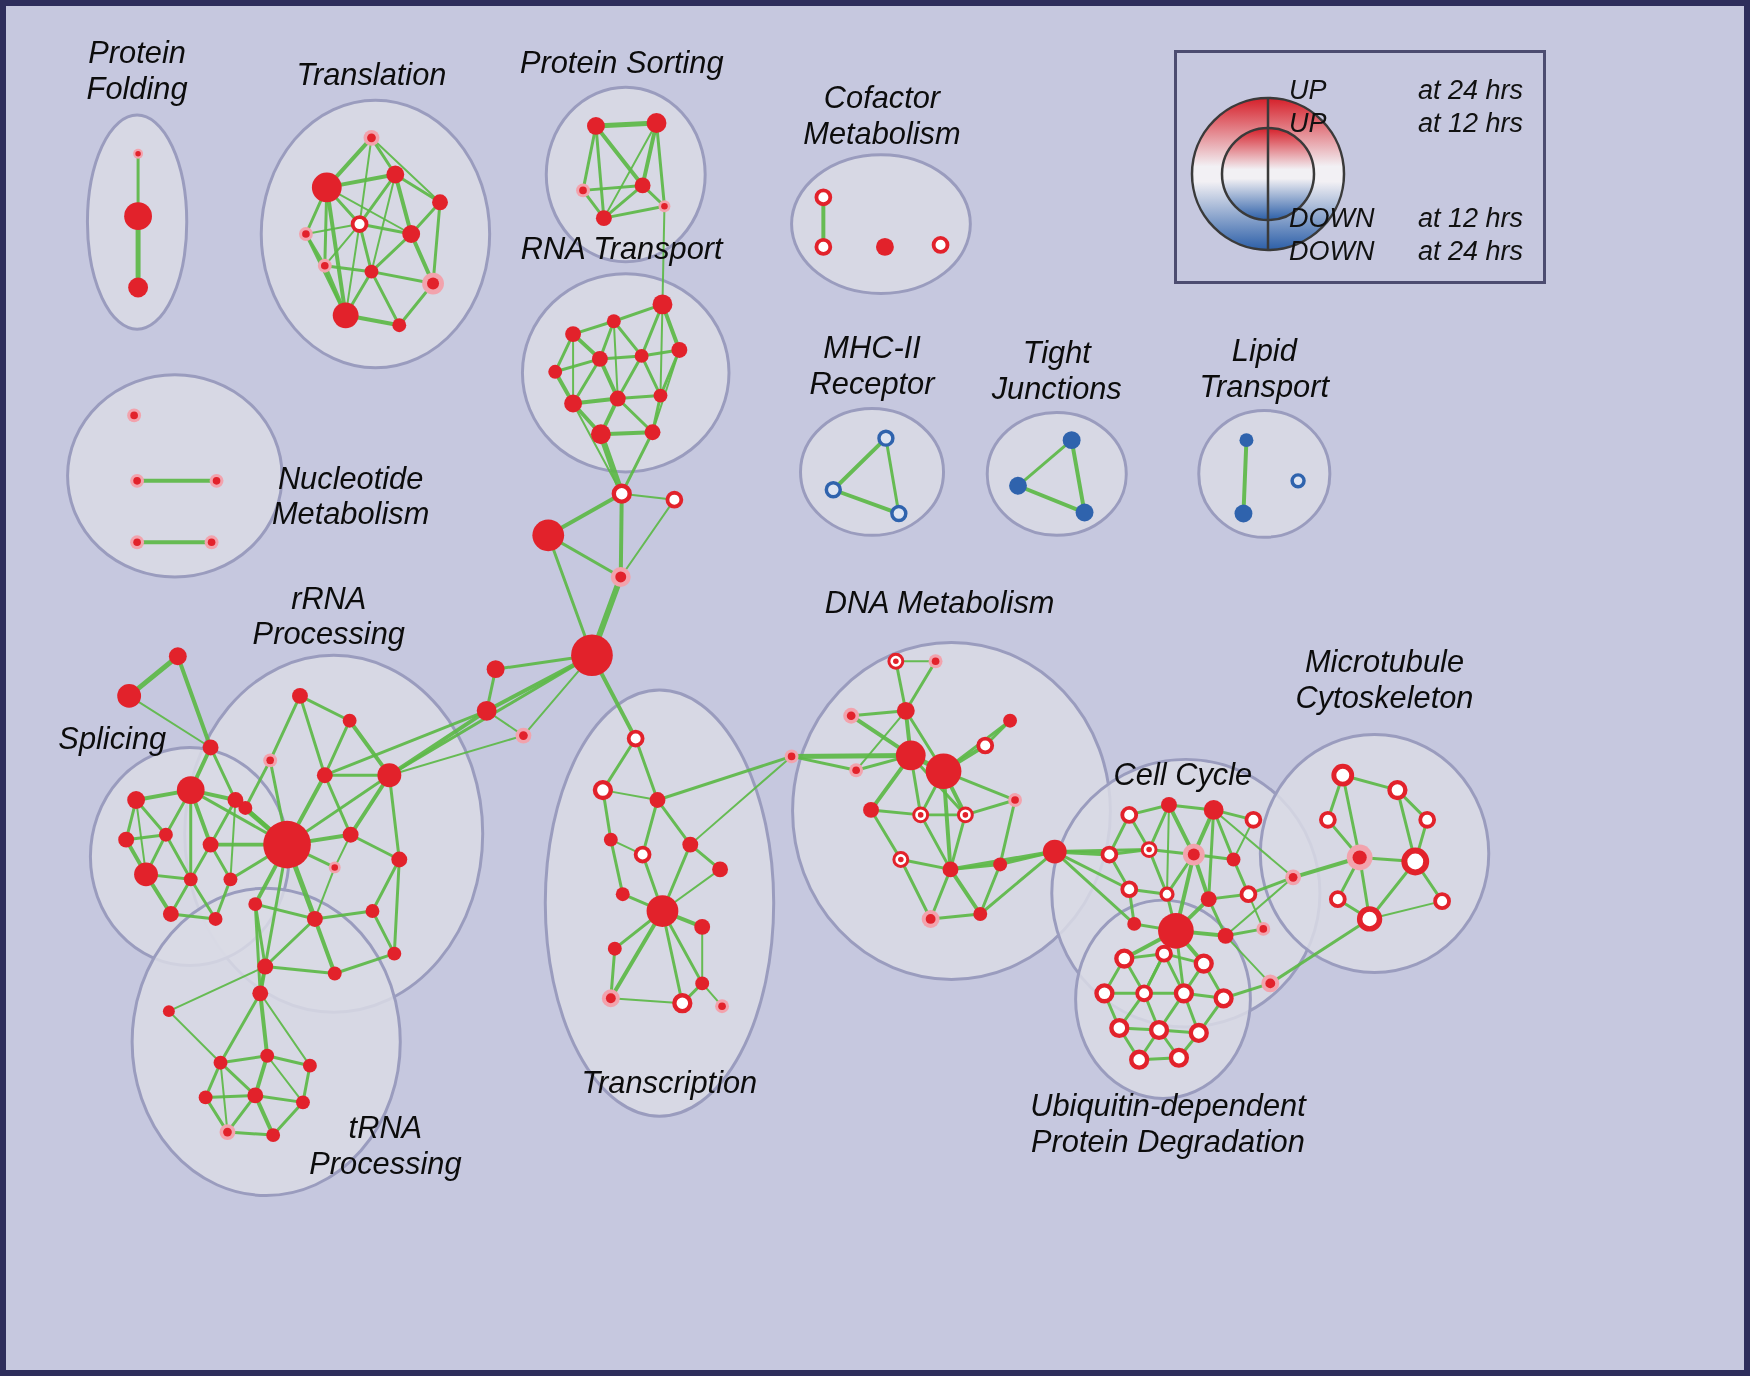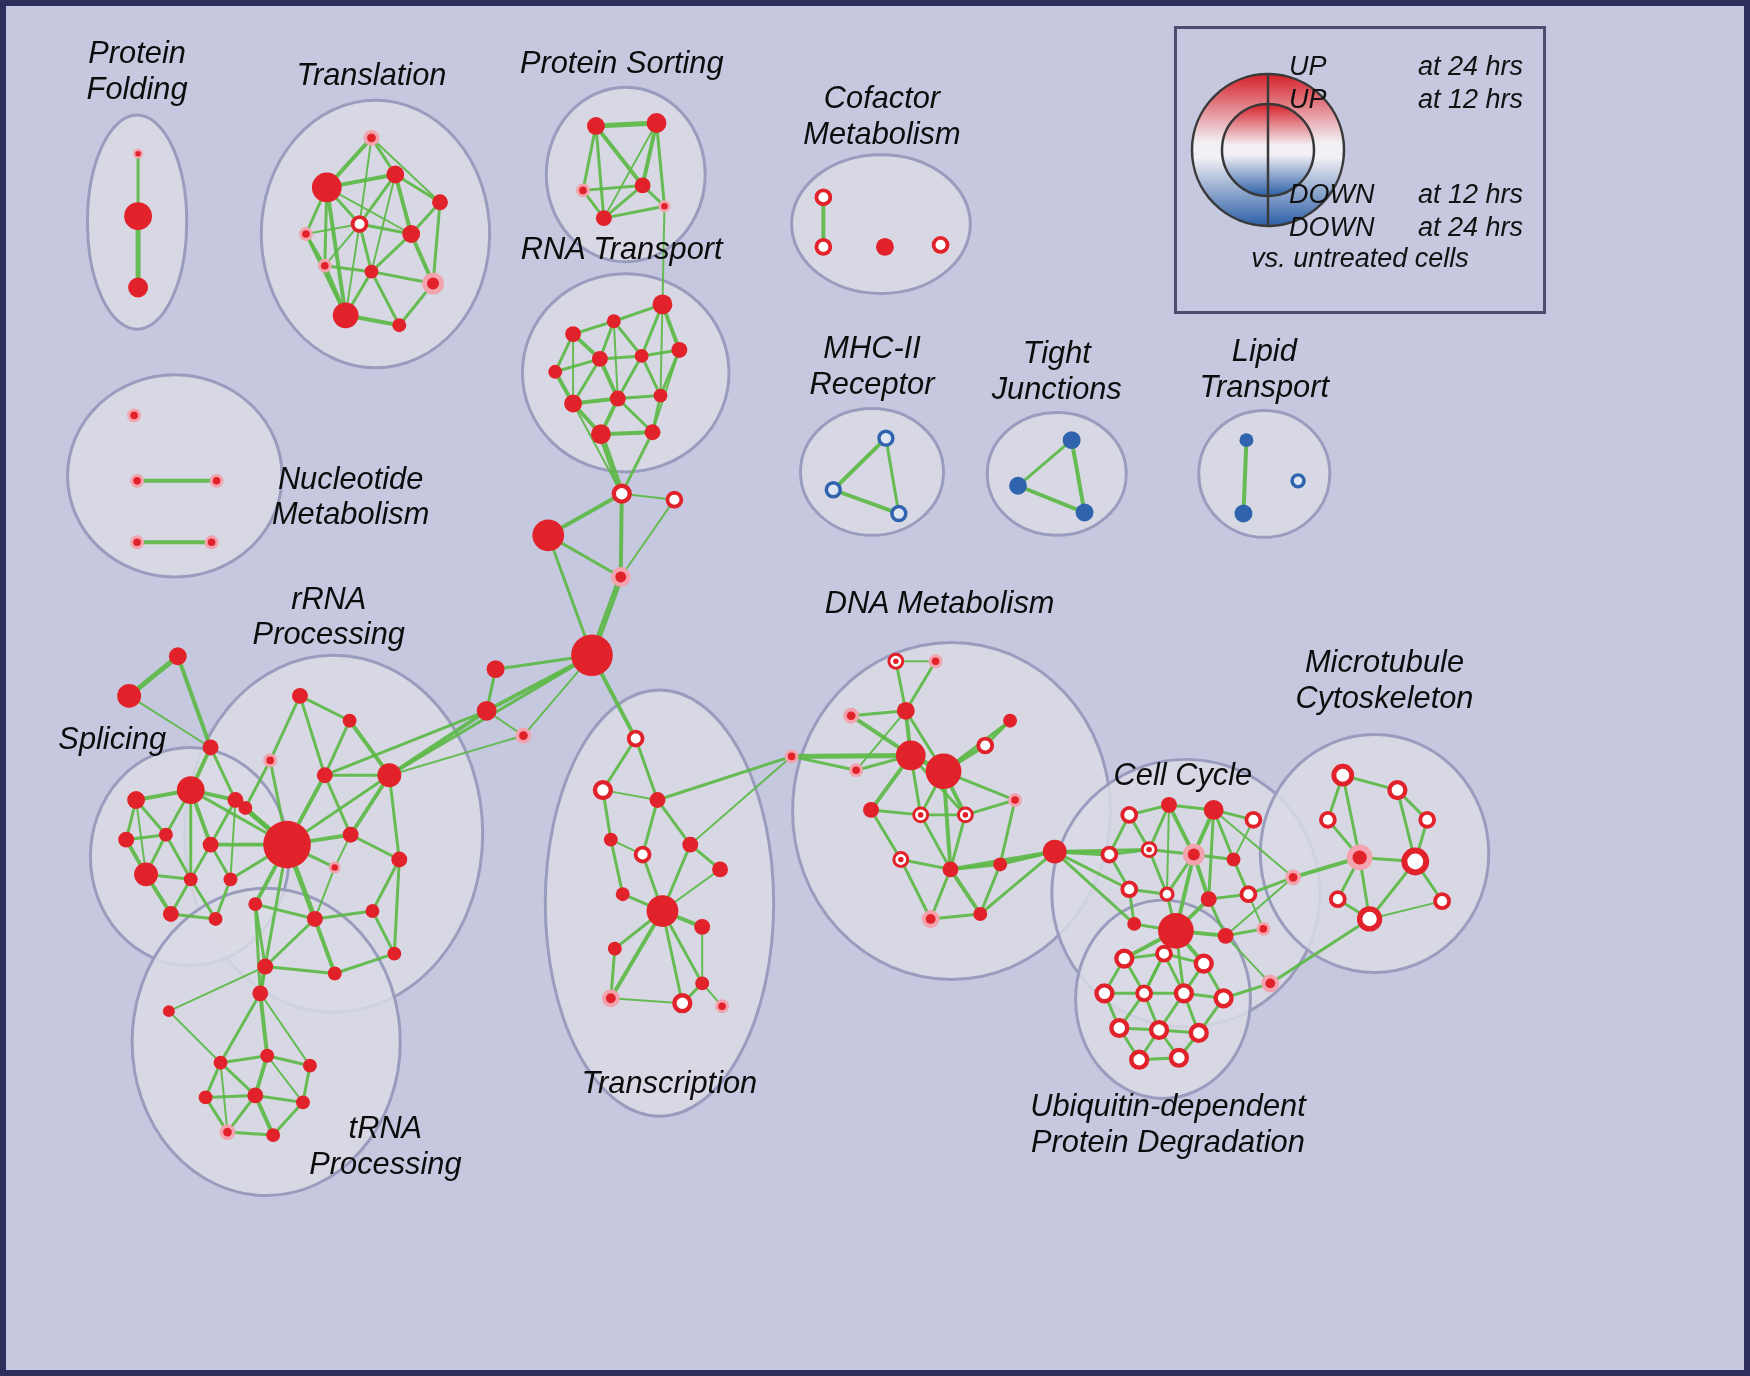--- a/index.html
+++ b/index.html
@@ -9,21 +9,21 @@
     border:6px solid var(--frame,#2e2e5c);
     overflow:hidden;
     font-family:"Liberation Sans",sans-serif;
     font-style:italic;
   }
   .net{position:absolute;left:0;top:0;width:100%;height:100%;}
   .cluster{fill:var(--cluster_fill,#d9dae5);fill-opacity:.85;stroke:var(--cluster_stroke,#9a9cbe);stroke-width:3;}
   .edge{stroke:var(--edge,#5cb847);stroke-opacity:.92;stroke-linecap:round;}
   .cluster-label{font-size:31px;fill:var(--label_color,#0c0c0c);}
   .legend{
-    position:absolute;left:1168px;top:20px;width:372px;height:288px;box-sizing:border-box;
+    position:absolute;left:1168px;top:44px;width:372px;height:234px;box-sizing:border-box;
     border:3px solid var(--legend_border,#4c4c70);
     padding-left:11px;
   }
   .dial{position:absolute;left:1px;top:33px;width:180px;height:180px;}
   .legend-row{position:absolute;left:112px;right:20px;display:flex;justify-content:space-between;
     font-size:27px;color:#111;white-space:nowrap;}
   .legend-row.r1{top:22px;}
   .legend-row.r2{top:55px;}
   .legend-row.r3{top:150px;}
   .legend-row.r4{top:183px;}
@@ -998,17 +998,16 @@
     <div class="legend-row r3">
       <span>DOWN</span>
       <span>at 12 hrs</span>
     </div>
     <div class="legend-row r4">
       <span>DOWN</span>
       <span>at 24 hrs</span>
     </div>
 
     <div class="legend-caption">
-      <div>vs. untreated cells</div>
     </div>
   </div>
 
 </div>
 
 </body></html>

